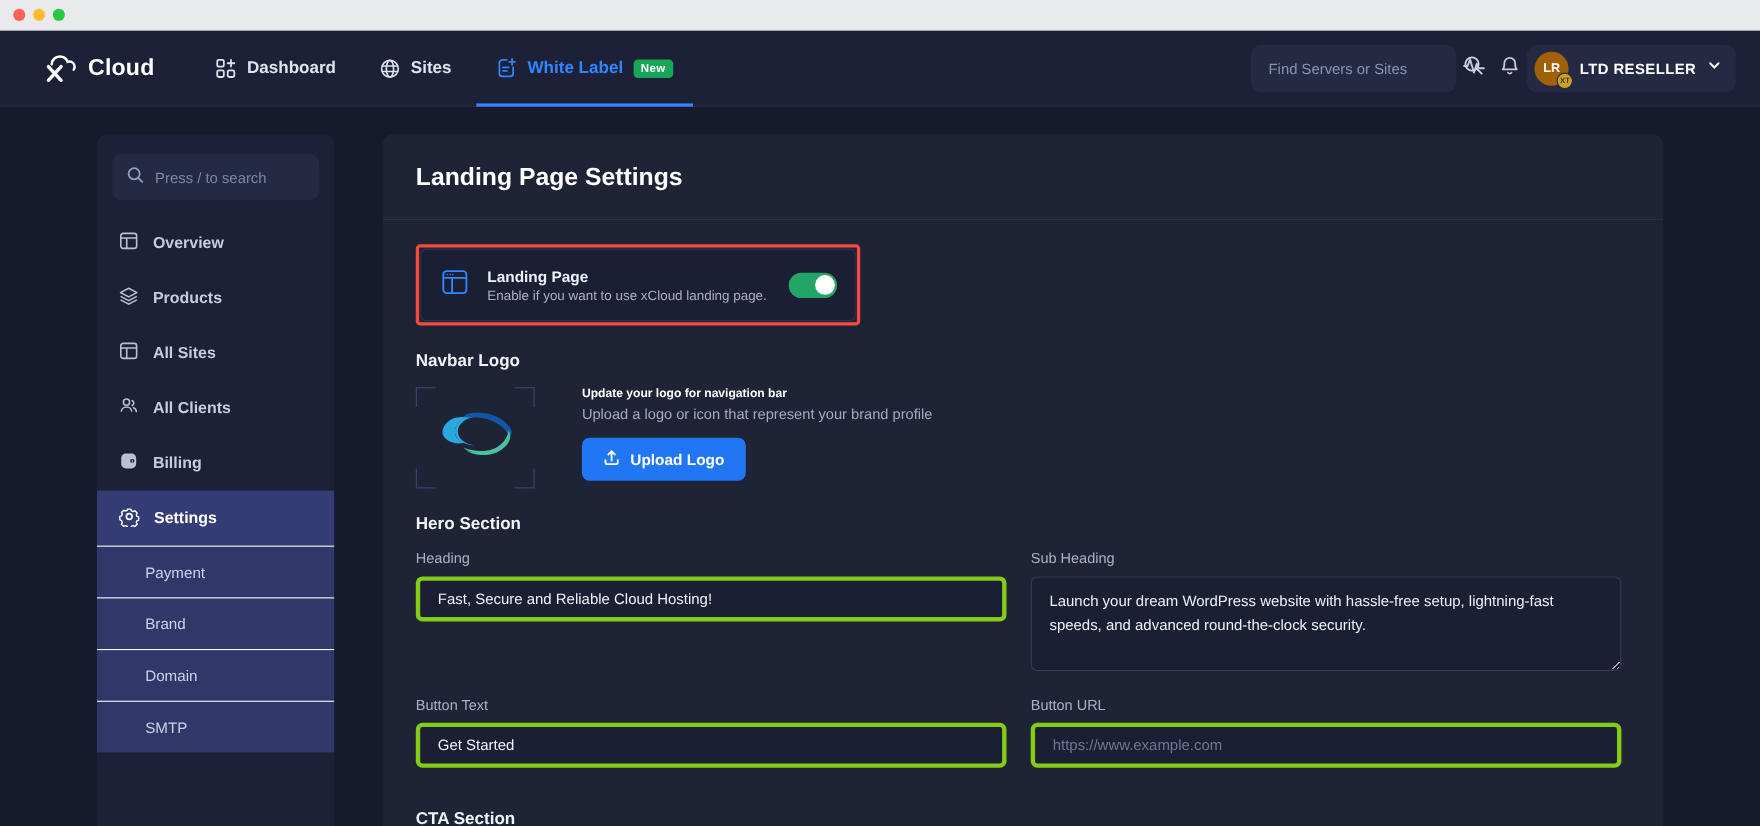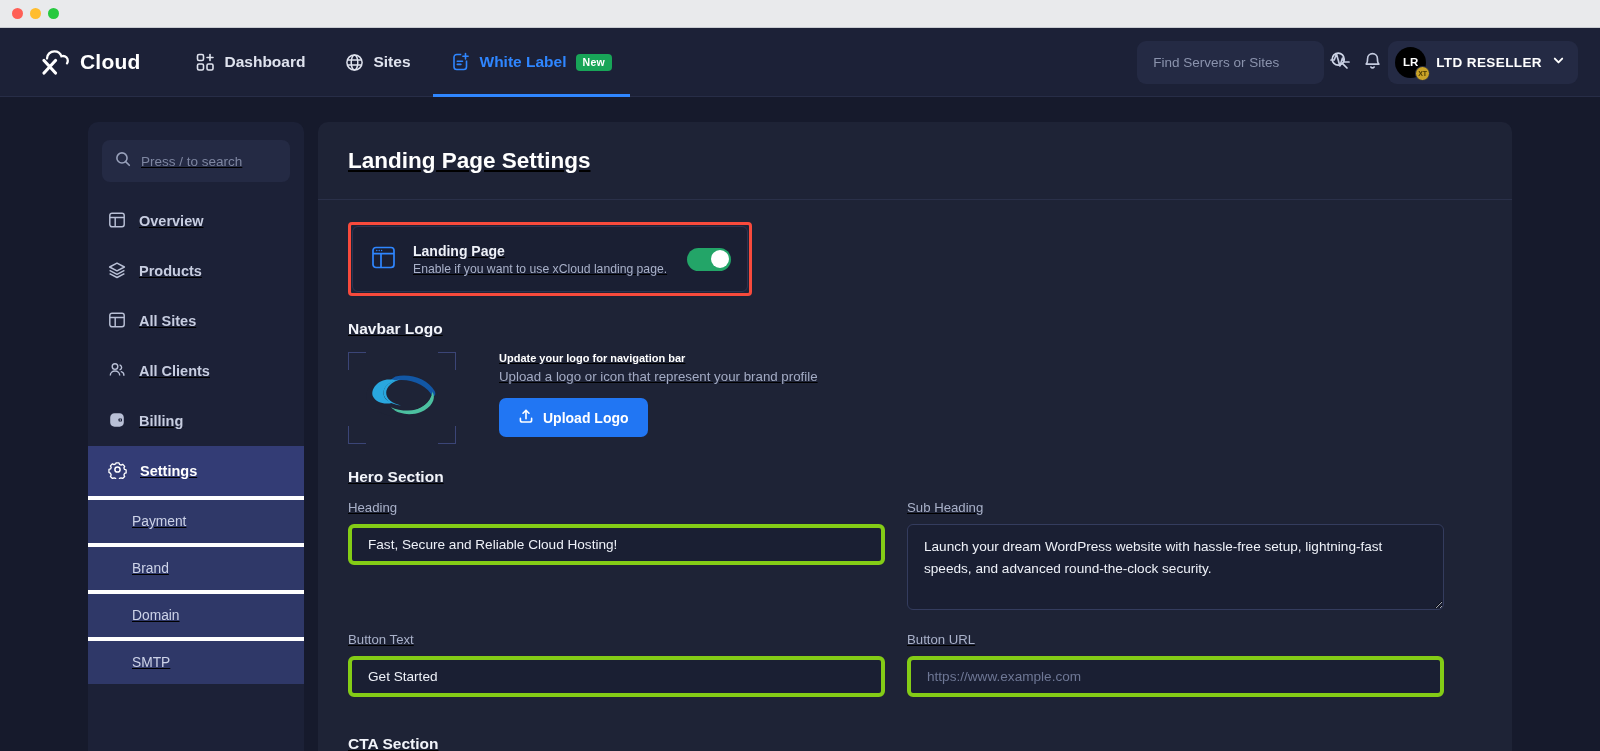--- a/index.html
+++ b/index.html
@@ -87,42 +87,41 @@
     cursor: pointer;
   }
   .userchip {
     display: flex; align-items: center; gap: 10px;
     background: #242a44; border-radius: 9px;
     height: 43px; padding: 0 13px 0 7px;
     cursor: pointer;
   }
   .avatar {
     width: 31px; height: 31px; border-radius: 50%;
-    background: #000000;
+    background: #a16207;
     color: #fff; font-size: 11.5px; font-weight: 700;
     display: flex; align-items: center; justify-content: center;
     position: relative;
   }
   .avatar .ltbadge {
     position: absolute; right: -4px; bottom: -3px;
     width: 15px; height: 15px; border-radius: 50%;
     background: #c9a227; color: #4b3a00;
     font-size: 7px; font-weight: 700;
     display: flex; align-items: center; justify-content: center;
     border: 1.5px solid #242a44;
   }
   .username { color: #fff; font-size: 13.5px; font-weight: 700; letter-spacing: .4px; }
 
   
   .body-wrap {
     display: flex;
     padding: 25px 0 0 88px;
     height: 654px;
-    gap: 14px;
-    text-decoration: underline;
+    gap: 44px;
   }
 
   
   .sidebar {
     width: 216px;
     background: #1c2137;
     border-radius: 10px 10px 0 0;
     padding-top: 18px;
     flex: 0 0 216px;
     overflow: hidden;
@@ -149,21 +148,21 @@
     padding: 0 14px 0 20px;
     color: #c7cde0; font-size: 14.5px; font-weight: 600;
     cursor: pointer;
   }
   .side-item.active {
     background: #333c75;
     color: #ffffff;
   }
   .side-sub {
     background: #2f3868;
-    border-top: 4px solid #ffffff;
+    border-top: 1px solid #ffffff;
     height: 47px;
     display: flex; align-items: center;
     padding-left: 44px;
     color: #cdd3e8; font-size: 13.8px; font-weight: 500;
     cursor: pointer;
   }
 
   
   .main {
     flex: 1;

